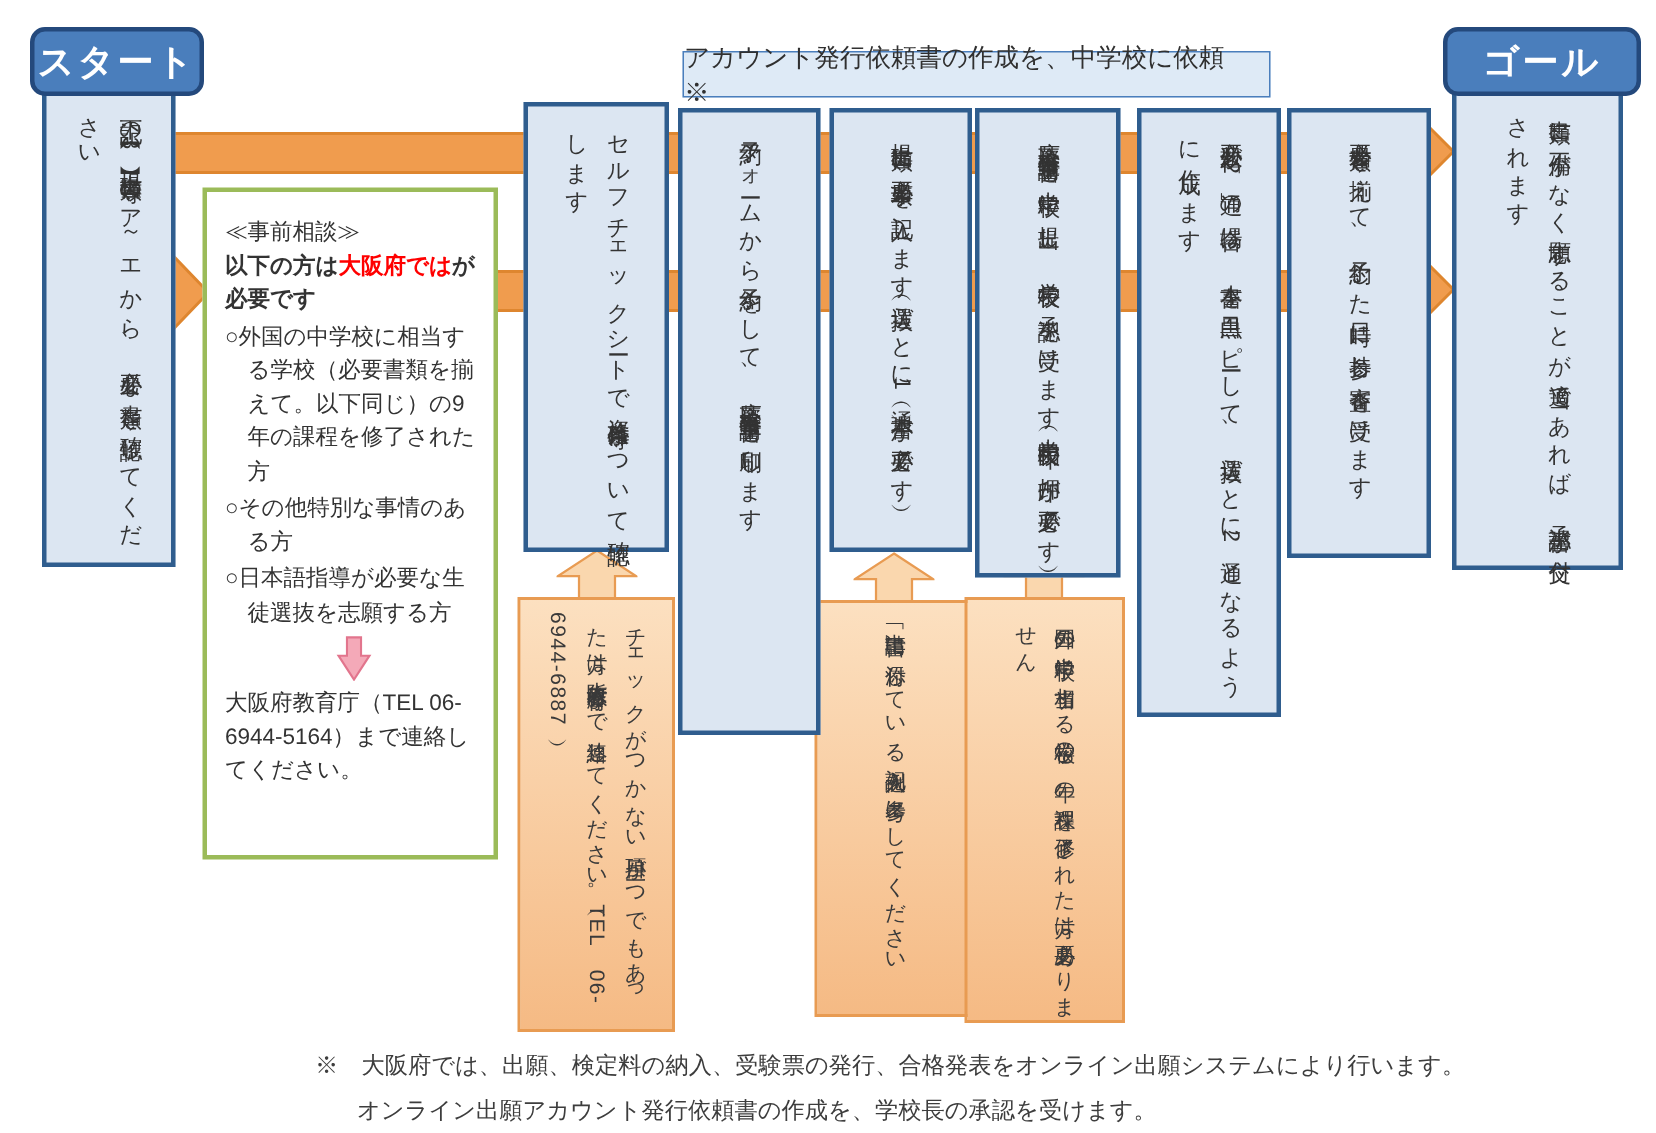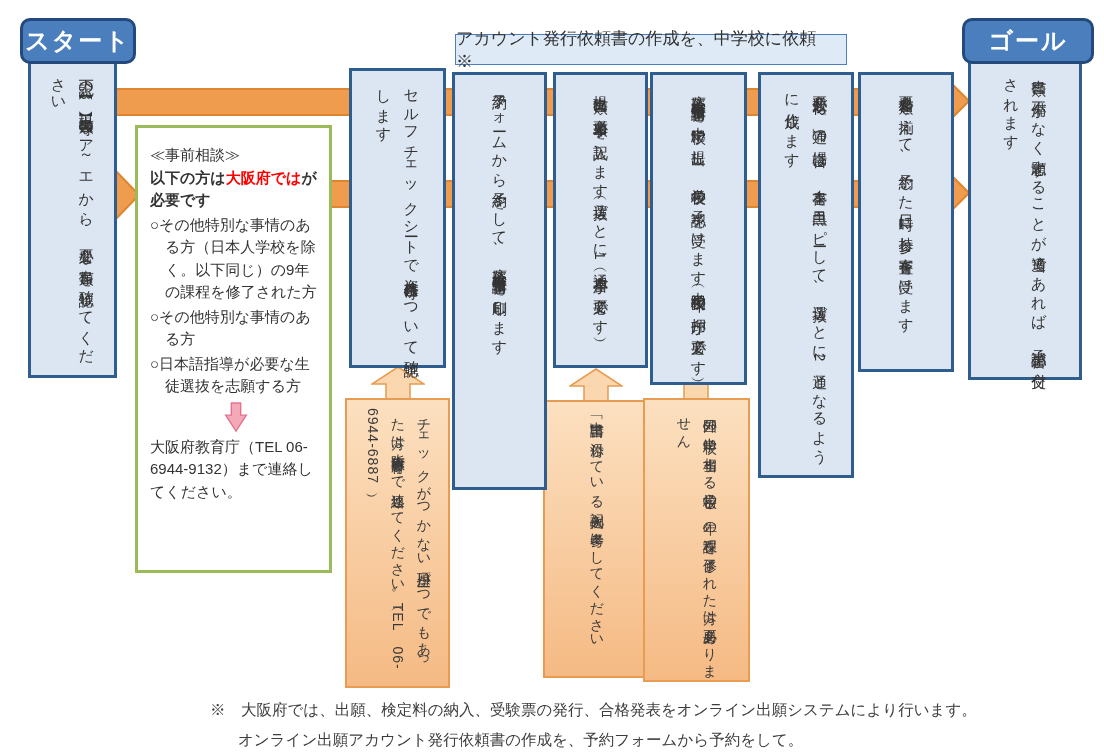--- a/index.html
+++ b/index.html
@@ -94,27 +94,27 @@
   <div class="vbox" style="left:858px;top:72px;width:96px;height:300px;">
     <div class="vtext">必要書類を揃えて、予約した日時に持参し審査を受けます</div>
   </div>
   <div class="vbox" style="left:968px;top:57px;width:114px;height:323px;">
     <div class="vtext">書類に不備がなく志願することが適当であれば、承認書が交付されます</div>
   </div>
 
   <div class="greenbox" style="left:135px;top:125px;width:197px;height:448px;">
     <div>≪事前相談≫</div>
     <div class="lead"><span>以下の方は</span><span class="hl">大阪府では</span><span>が必要です</span></div>
-    <div class="item">○その他特別な事情のある方（日本人学校を除く。以下同じ）の9年の課程を修了された方</div>
+    <div class="item">○外国の中学校に相当する学校（必要書類を揃えて。以下同じ）の9年の課程を修了された方</div>
     <div class="item">○その他特別な事情のある方</div>
     <div class="item">○日本語指導が必要な生徒選抜を志願する方</div>
     <svg class="pink-arrow" width="24" height="30" viewBox="0 0 24 32">
       <polygon points="7,1 17,1 17,14 23,14 12,31 1,14 7,14" fill="#f4a9b8" stroke="#e2758d" stroke-width="1.5"></polygon>
     </svg>
-    <div>大阪府教育庁（TEL 06-6944-9132）まで連絡してください。</div>
+    <div>大阪府教育庁（TEL 06-6944-5164）まで連絡してください。</div>
   </div>
 
   <svg class="co-arrow" style="left:371px;top:366px;" width="54" height="34" viewBox="0 0 54 34">
     <polygon points="27,1 53,18 39,18 39,33 15,33 15,18 1,18" fill="#fad7ae" stroke="#e89b52" stroke-width="1.5"></polygon>
   </svg>
   <svg class="co-arrow" style="left:569px;top:368px;" width="54" height="34" viewBox="0 0 54 34">
     <polygon points="27,1 53,18 39,18 39,33 15,33 15,18 1,18" fill="#fad7ae" stroke="#e89b52" stroke-width="1.5"></polygon>
   </svg>
   <svg class="co-arrow" style="left:669px;top:366px;" width="54" height="34" viewBox="0 0 54 34">
     <polygon points="27,1 53,18 39,18 39,33 15,33 15,18 1,18" fill="#fad7ae" stroke="#e89b52" stroke-width="1.5"></polygon>
@@ -125,16 +125,16 @@
   </div>
   <div class="callout" style="left:543px;top:400px;width:107px;height:278px;">
     <div class="vtext">「申請書」に添付している記入例を参考にしてください</div>
   </div>
   <div class="callout" style="left:643px;top:398px;width:107px;height:284px;">
     <div class="vtext">外国の中学校に相当する学校の9年の課程を修了された方は必要ありません</div>
   </div>
 
   <div class="footnote">
     <div>※　大阪府では、出願、検定料の納入、受験票の発行、合格発表をオンライン出願システムにより行います。</div>
-    <div class="l2">オンライン出願アカウント発行依頼書の作成を、予約フォームから予約をして。</div>
+    <div class="l2">オンライン出願アカウント発行依頼書の作成を、学校長の承認を受けます。</div>
   </div>
 
 </div>
 
 </body></html>

